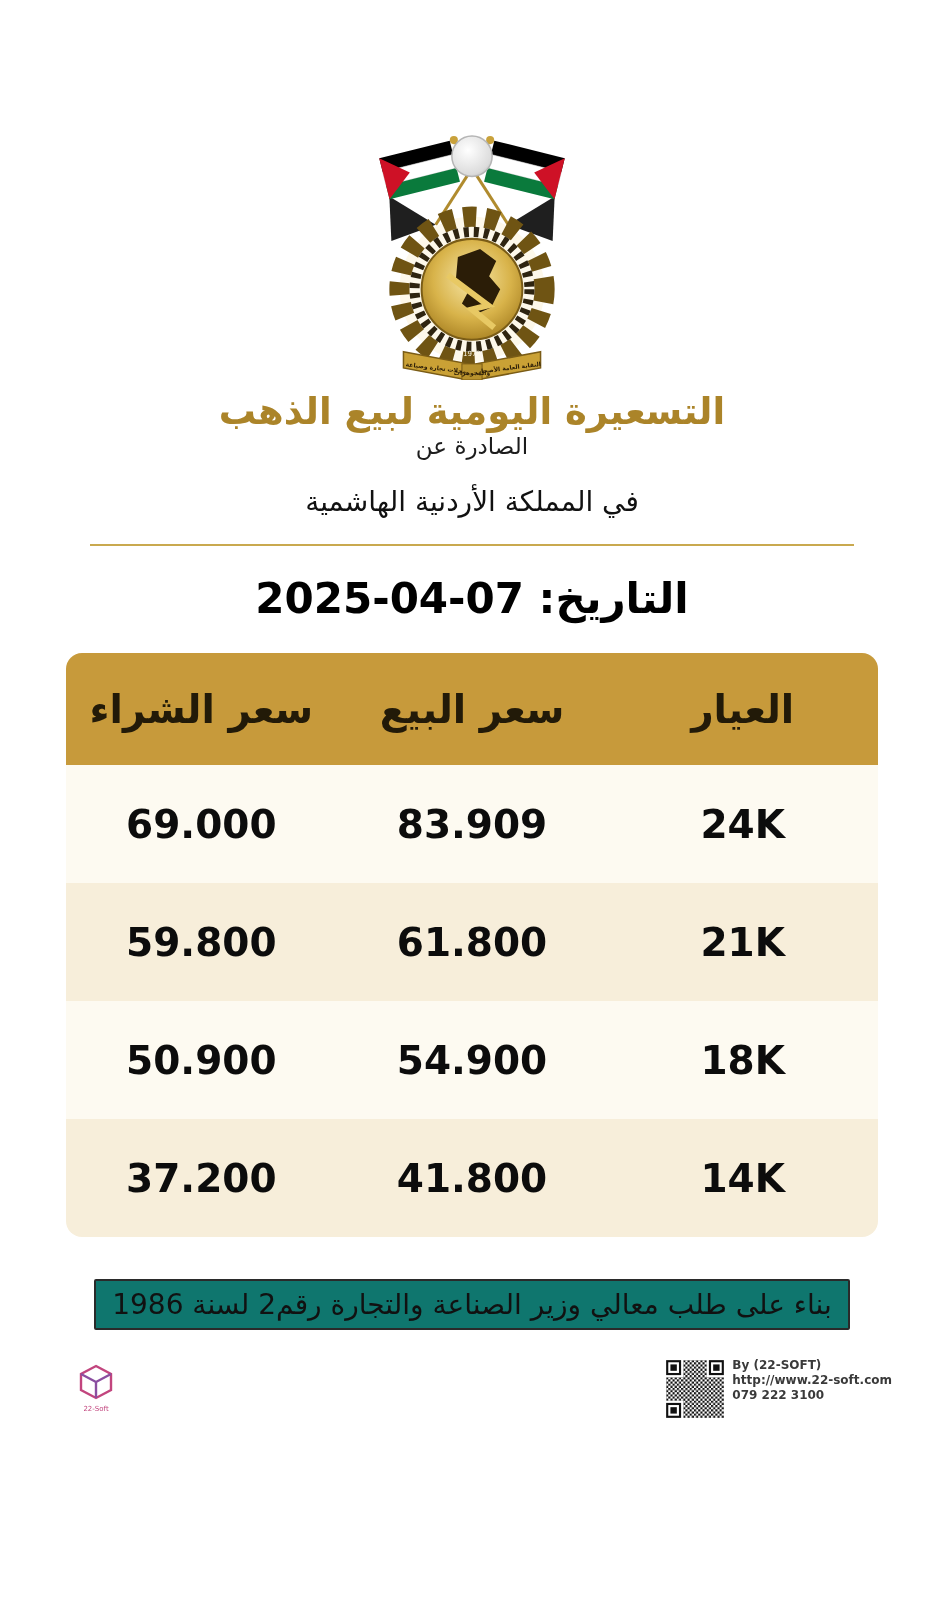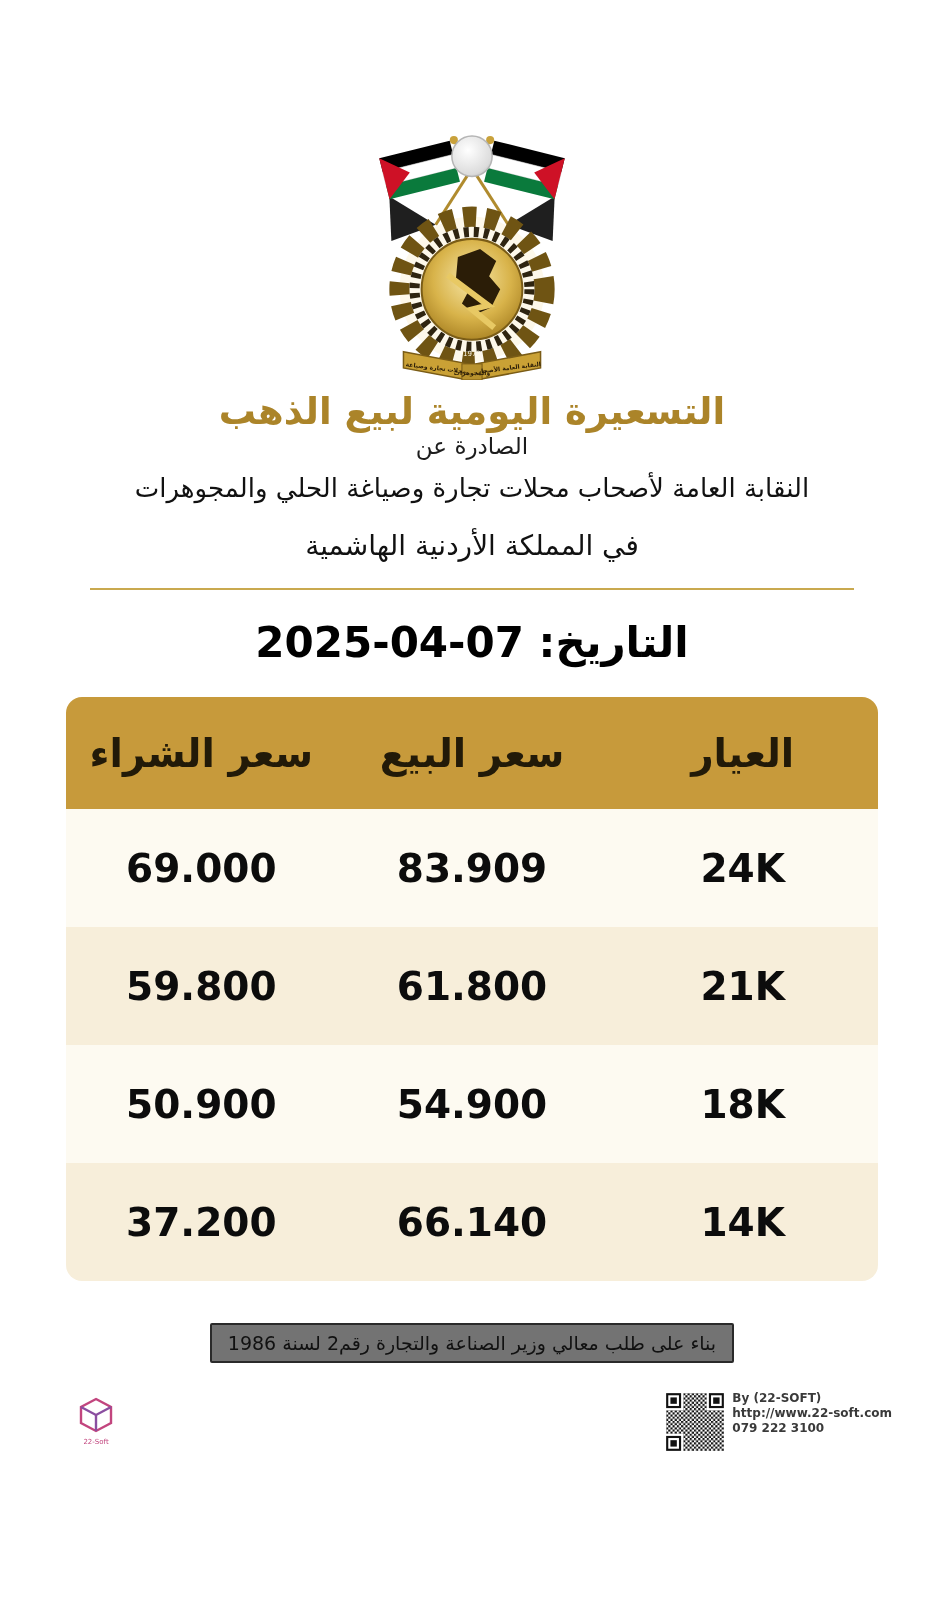--- a/index.html
+++ b/index.html
@@ -36,21 +36,21 @@
   }
   .t-row .cell{
     text-align:center;font-size:39px;font-weight:bold;color:#0c0c0c;
   }
   .row-light{background:#fdfaf1;}
   .row-cream{background:#f7eeda;}
   .t-row.last{border-radius:0 0 16px 16px;}
   .note-wrap{text-align:center;margin-top:42px;}
   .note-box{
     display:inline-block;border:2px solid #2a2a2a;border-radius:2px;
-    padding:7px 16px;font-size:19px;color:#111;direction:rtl;background:#737373;
+    padding:7px 16px;font-size:28px;color:#111;direction:rtl;background:#0f766e;
   }
   .footer-bar{position:relative;height:110px;margin-top:18px;}
   .soft-logo{position:absolute;left:72px;top:16px;width:48px;text-align:center;}
   .soft-logo-label{font-size:7px;color:#c2457e;margin-top:1px;}
   .credit{position:absolute;right:52px;top:10px;display:flex;align-items:flex-start;}
   .qr{width:62px;height:62px;margin-right:6px;}
   .credit-text{font-size:12px;color:#3a3a3a;line-height:15px;text-align:left;direction:ltr;font-weight:bold;}
   .ribbon-text{font-size:6px;fill:#2b1d07;font-weight:bold;}
 </style>
 </head>
@@ -117,21 +117,20 @@
         <text x="74" y="240" text-anchor="middle" class="ribbon-text" transform="rotate(7 74 240)">محلات تجارة وصياغة</text>
         <text x="146" y="240" text-anchor="middle" class="ribbon-text" transform="rotate(-7 146 240)">النقابة العامة الأصحاب</text>
         <text x="110" y="245" text-anchor="middle" class="ribbon-text">والمجوهرات</text>
         <text x="110" y="226" text-anchor="middle" style="font-size:7px;fill:#fdf8ea;">1972</text>
       </g>
     </svg>
   </div>
 
   <div class="title">التسعيرة اليومية لبيع الذهب</div>
   <div class="issued1">الصادرة عن</div>
-  <div class="issued2">النقابة العامة لأصحاب محلات تجارة وصياغة الحلي  والمجوهرات</div>
   <div class="issued3">في المملكة الأردنية الهاشمية</div>
 
   <div class="gold-rule"></div>
 
   <div class="date-line">التاريخ:  07-04-2025</div>
 
   <div class="price-table">
     <div class="t-head">
       <div class="cell">العيار</div>
       <div class="cell">سعر البيع</div>
@@ -151,21 +150,21 @@
     </div>
 
     <div class="t-row row-light">
       <div class="cell">18K</div>
       <div class="cell">54.900</div>
       <div class="cell">50.900</div>
     </div>
 
     <div class="t-row row-cream last">
       <div class="cell">14K</div>
-      <div class="cell">66.140</div>
+      <div class="cell">41.800</div>
       <div class="cell">37.200</div>
     </div>
   </div>
 
   <div class="note-wrap">
     <span class="note-box">بناء على طلب معالي وزير الصناعة والتجارة رقم2 لسنة 1986</span>
   </div>
 
   <div class="footer-bar">
 

